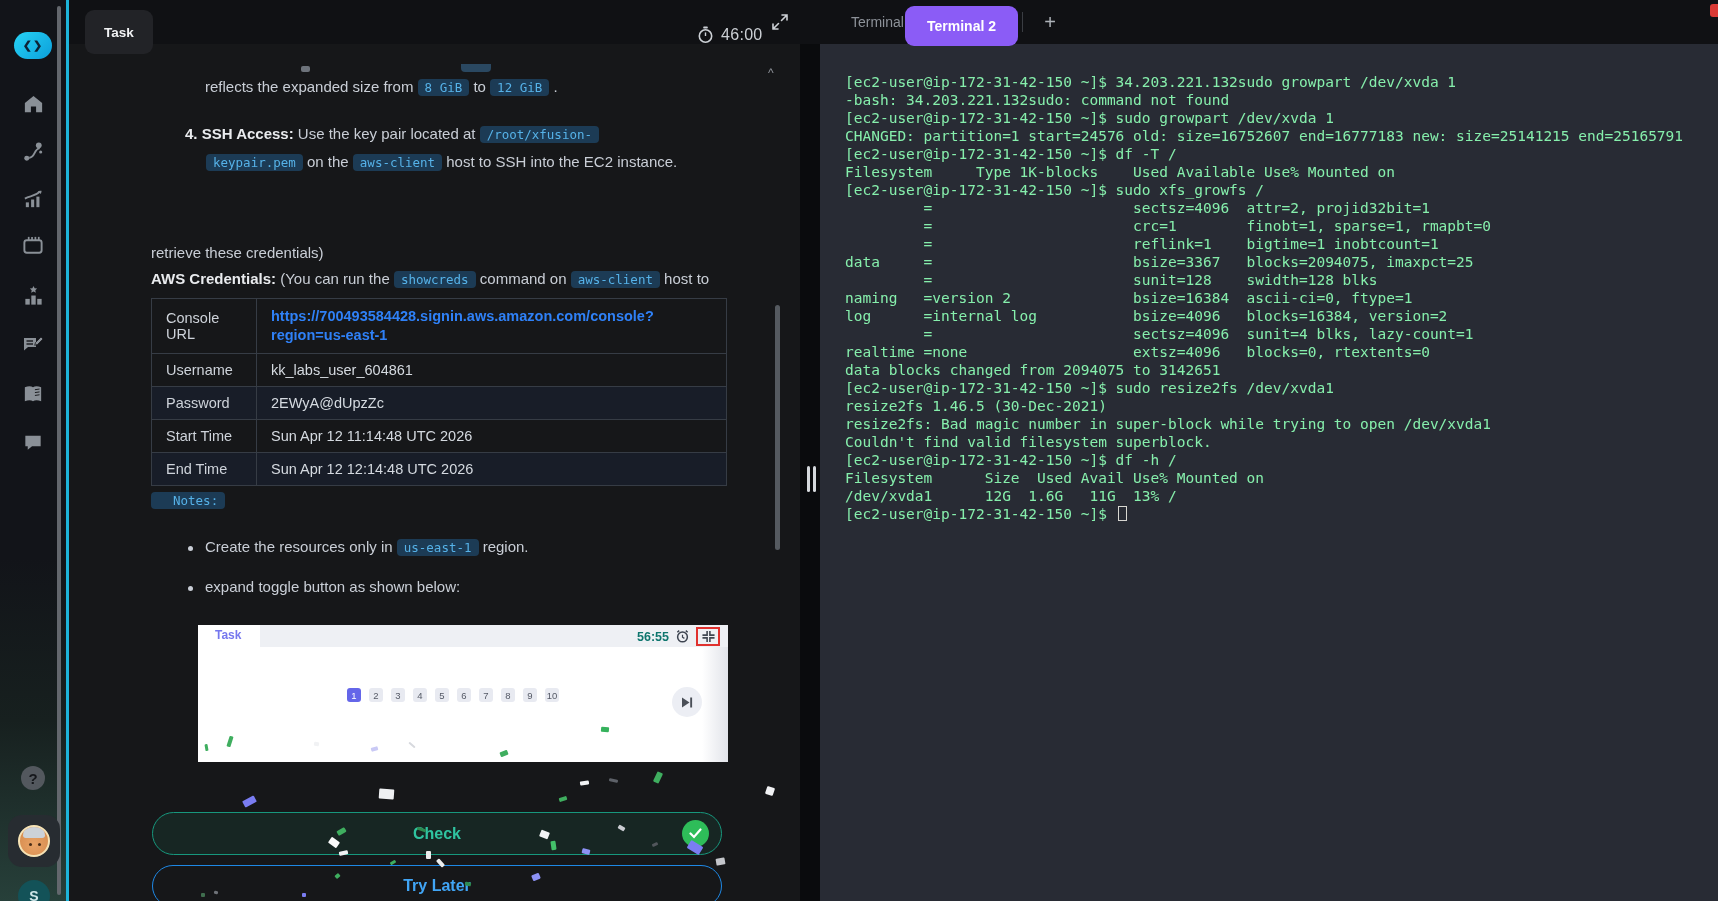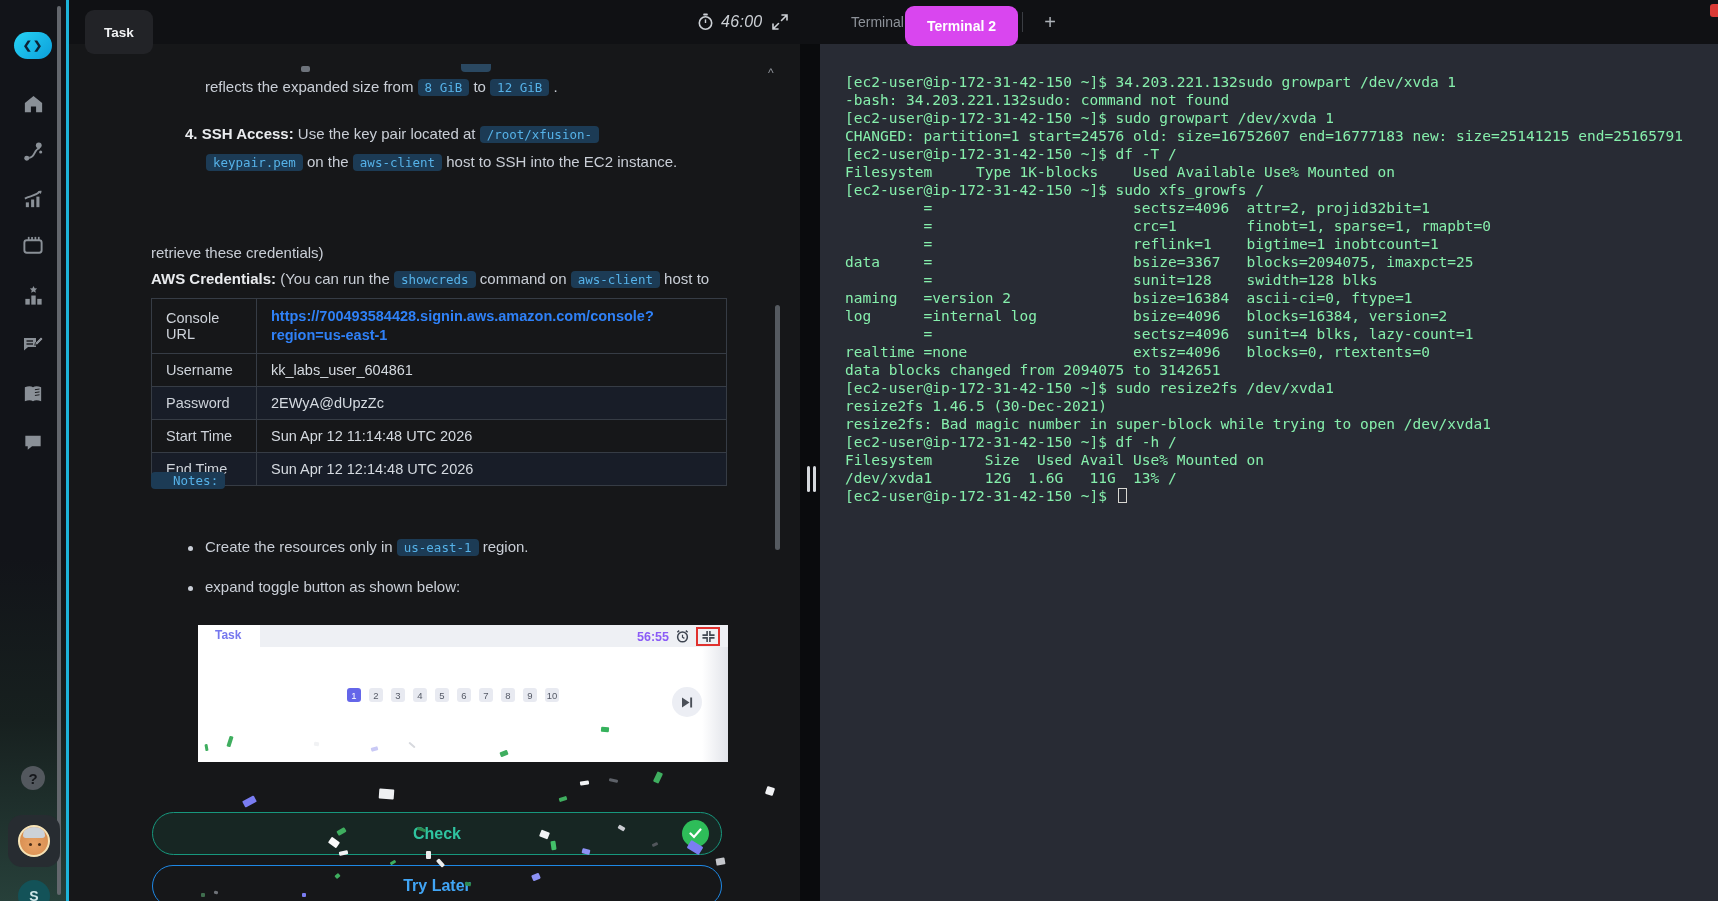--- a/index.html
+++ b/index.html
@@ -5,26 +5,26 @@
   * { margin:0; padding:0; box-sizing:border-box; }
   html,body { background:#000; }
   .stage { position:relative; width:1718px; height:901px; overflow:hidden;
            font-family:"Liberation Sans", sans-serif; background:#0b0c0e; }
 
   
   .topbar { position:absolute; left:0; top:0; width:100%; height:44px; background:#101114; z-index:3; }
   .task-tab { position:absolute; left:85px; top:10px; width:68px; height:44px; background:#222327;
               border-radius:9px; color:#f1f2f4; font-size:13.5px; font-weight:700;
               display:flex; align-items:center; justify-content:center; }
-  .timer-wrap { position:absolute; left:697px; top:0; height:44px; display:flex; align-items:center; gap:7px; color:#ccd0d5;font-style:italic; }
+  .timer-wrap { position:absolute; left:697px; top:0; height:44px; display:flex; align-items:flex-end; gap:7px; color:#ccd0d5; }
   .timer-text { font-size:16px; letter-spacing:.3px; }
   .expand-btn { position:absolute; left:770px; top:13px; width:20px; height:18px; cursor:pointer; }
   .term-tab1 { position:absolute; left:841px; top:0; height:44px; display:flex; align-items:center;
                color:#8d9299; font-size:14px; padding:0 10px; }
-  .term-tab2 { position:absolute; left:905px; top:6px; height:40px; padding:0 22px; background:#d946ef;
+  .term-tab2 { position:absolute; left:905px; top:6px; height:40px; padding:0 22px; background:#8b5cf6;
                border-radius:9px; color:#ffffff; font-size:14px; font-weight:700;
                display:flex; align-items:center; }
   .tab-sep { position:absolute; left:1022px; top:12px; width:1px; height:20px; background:#3a3d43; }
   .new-tab { position:absolute; left:1036px; top:0; height:44px; width:28px; color:#aeb3b9; font-size:20px;
              display:flex; align-items:center; justify-content:center; cursor:pointer; }
   .corner-dot { position:absolute; right:-5px; top:4px; width:13px; height:13px; background:#d93a35; border-radius:3px; }
 
   
   .sidebar { position:absolute; left:0; top:0; width:66px; height:901px; z-index:4;
              background:linear-gradient(180deg,#121419 0%,#121419 62%,#17201f 80%,#27403a 100%); }
@@ -60,30 +60,30 @@
   .frag.gray { background:#6d737b; border-radius:2px; }
 
   .creds-table { position:absolute; left:82px; top:254px; width:576px; border:1px solid #363c45;
                  border-collapse:collapse; font-size:14.5px; }
   .creds-table td { border:1px solid #363c45; padding:8px 14px; vertical-align:middle; }
   .creds-table td.lab { width:105px; color:#ced3da; }
   .creds-table tr.alt { background:#181d28; }
   .link-text { color:#2f81f7; font-weight:700; display:block; line-height:19px; cursor:pointer; }
   .val-text { color:#d5dae0; }
 
-  .notes-badge { position:absolute; left:82px; top:428px;padding-left:22px; }
+  .notes-badge { position:absolute; left:82px; top:448px;padding-left:22px; }
   .bullet-dot { position:absolute; width:5px; height:5px; border-radius:50%; background:#c9ced6; }
 
   
   .mini { position:absolute; left:129px; top:581px; width:530px; height:137px; background:#ffffff;
           overflow:hidden; }
   .mini-bar { position:absolute; left:62px; top:0; width:468px; height:22px; background:#eef0f4; }
   .mini-task { position:absolute; left:17px; top:3px; color:#7577ee; font-weight:700; font-size:12px; }
   .mini-right { position:absolute; right:8px; top:2px; display:flex; align-items:center; gap:6px; }
-  .mini-timer { color:#8b5cf6; font-weight:700; font-size:12.5px;text-align:right; }
+  .mini-timer { color:#0f766e; font-weight:700; font-size:12.5px;text-align:right; }
   .mini-collapse { width:24px; height:19px; border:2px solid #e0312e; display:flex; align-items:center; justify-content:center; }
   .mini-pages { position:absolute; left:149px; top:63px; display:flex; gap:8px; }
   .mini-pages .pg { width:14px; height:14px; border-radius:3px; background:#e8eaf1; color:#555a66;
                     font-size:9.5px; display:flex; align-items:center; justify-content:center; cursor:pointer; }
   .mini-pages .pg.active { background:#6466e9; color:#fff; }
   .mini-skip { position:absolute; left:474px; top:62px; width:30px; height:30px; border-radius:50%;
                background:#eceef4; display:flex; align-items:center; justify-content:center; cursor:pointer; }
   .mini-fade { position:absolute; right:0; top:22px; width:26px; height:115px;
                background:linear-gradient(90deg, rgba(230,231,236,0) 0%, #e2e4ea 100%); }
 
@@ -404,20 +404,21 @@
           <pre class="tline">data     =                       bsize=3367   blocks=2094075, imaxpct=25</pre>
           <pre class="tline">         =                       sunit=128    swidth=128 blks</pre>
           <pre class="tline">naming   =version 2              bsize=16384  ascii-ci=0, ftype=1</pre>
           <pre class="tline">log      =internal log           bsize=4096   blocks=16384, version=2</pre>
           <pre class="tline">         =                       sectsz=4096  sunit=4 blks, lazy-count=1</pre>
           <pre class="tline">realtime =none                   extsz=4096   blocks=0, rtextents=0</pre>
           <pre class="tline">data blocks changed from 2094075 to 3142651</pre>
           <pre class="tline">[ec2-user@ip-172-31-42-150 ~]$ sudo resize2fs /dev/xvda1</pre>
           <pre class="tline">resize2fs 1.46.5 (30-Dec-2021)</pre>
           <pre class="tline">resize2fs: Bad magic number in super-block while trying to open /dev/xvda1</pre>
+          <pre class="tline">Couldn't find valid filesystem superblock.</pre>
           <pre class="tline">[ec2-user@ip-172-31-42-150 ~]$ df -h /</pre>
           <pre class="tline">Filesystem      Size  Used Avail Use% Mounted on</pre>
           <pre class="tline">/dev/xvda1      12G  1.6G   11G  13% /</pre>
         </div>
       <pre class="tline"><span>[ec2-user@ip-172-31-42-150 ~]$ </span><span class="cursor-box"></span></pre>
     </div>
   </section>
 
   <div class="confetti-layer">
       <div class="confetto" style="left: 228px; top: 736px; width: 4px; height: 11px; background: rgb(63, 174, 95); transform: rotate(18deg);"></div>

